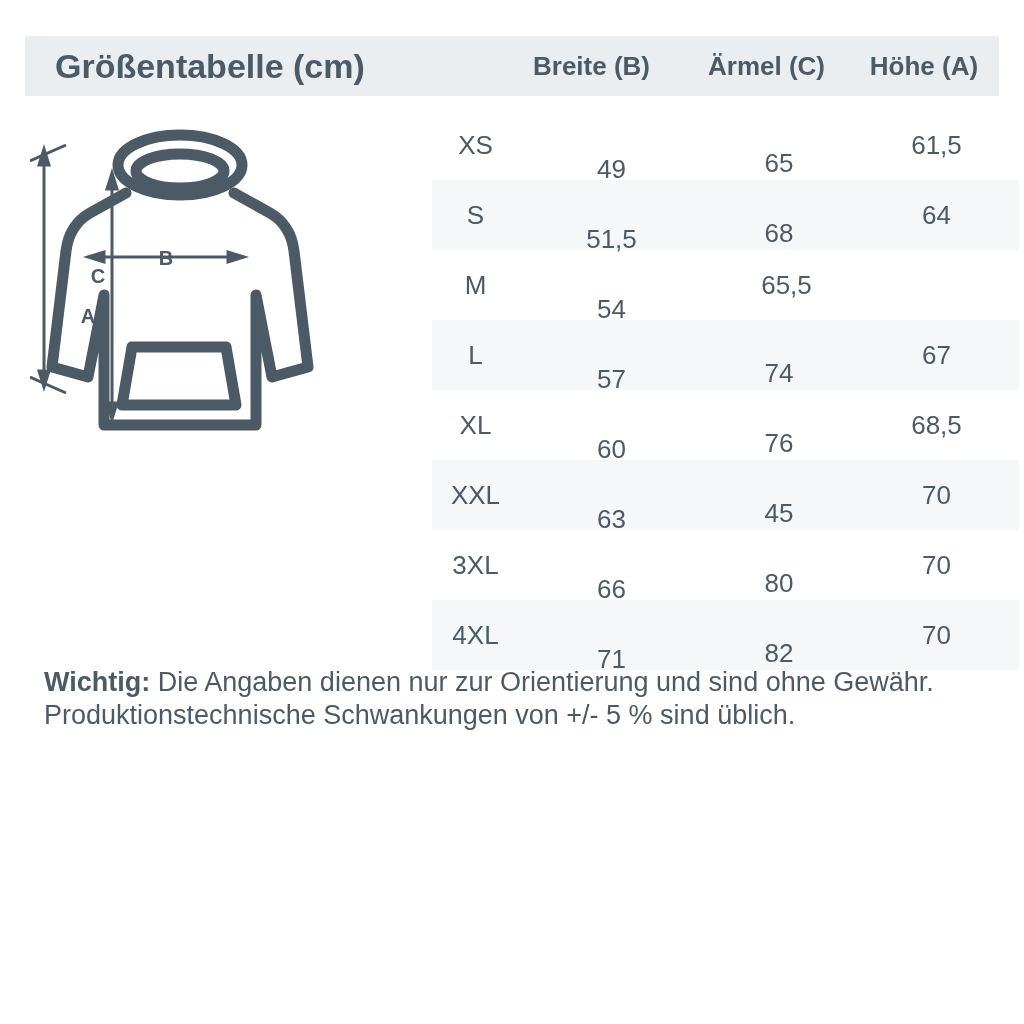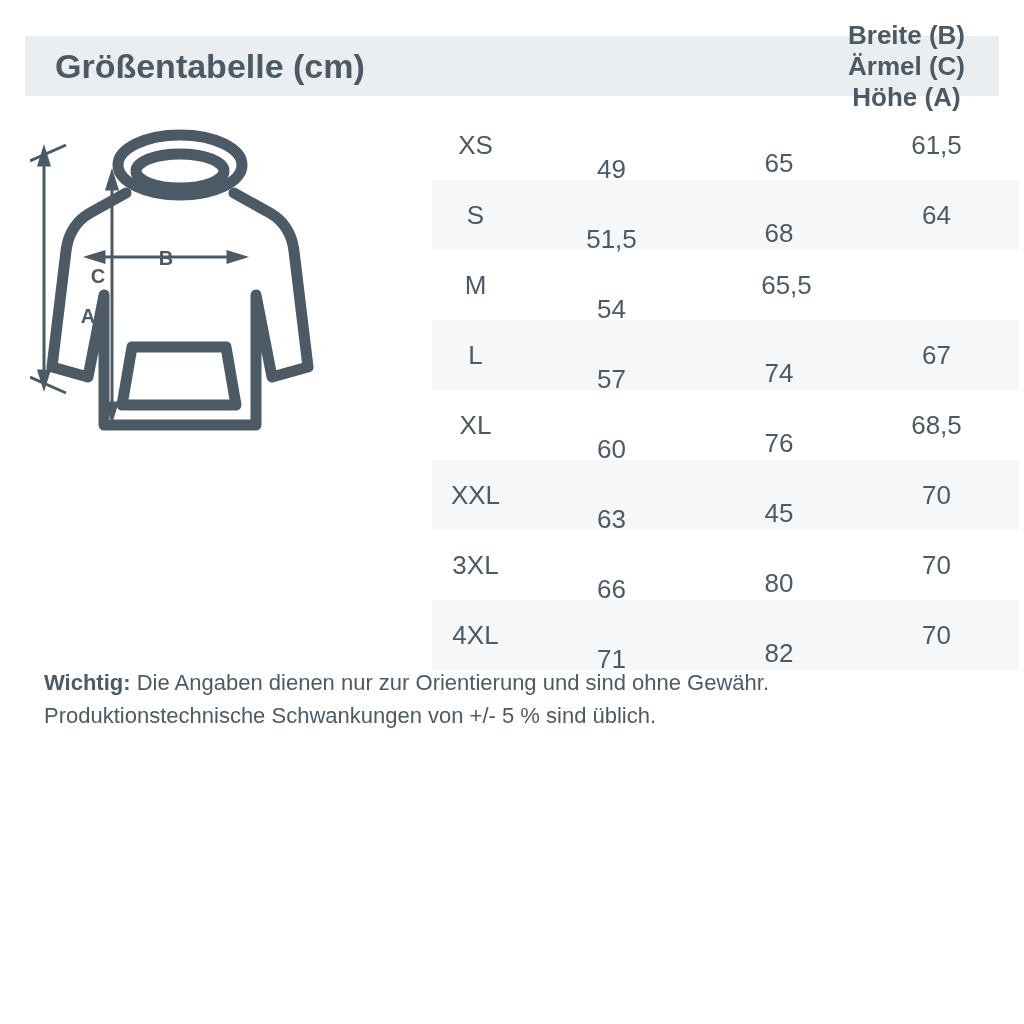--- a/index.html
+++ b/index.html
@@ -36,22 +36,20 @@
   .header-title {
     font-size: 34px;
     font-weight: bold;
     color: #4c5a66;
     padding-left: 30px;
     white-space: nowrap;
   }
   .header-cols {
     margin-left: auto;
     display: flex;
-    align-items: center;
-    flex-direction: column;
   }
   .header-col {
     font-size: 26px;
     font-weight: bold;
     color: #4c5a66;
     text-align: center;
     white-space: nowrap;
   }
   .header-col.c1 { width: 185px; }
   .header-col.c2 { width: 150px; }
@@ -89,21 +87,21 @@
   .cell.v1    { width: 185px; margin-top: 48px; }
   .cell.v2    { width: 150px; margin-top: 36px; }
   .cell.v3    { width: 165px; }
 
   
   .note {
     position: absolute;
     left: 44px;
     top: 666px;
     width: 960px;
-    font-size: 22px;
+    font-size: 27px;
     line-height: 33px;
     color: #4c5a66;
   }
   .note b { font-weight: bold; }
 </style>
 </head>
 <body>
 
 <div class="page">
 

